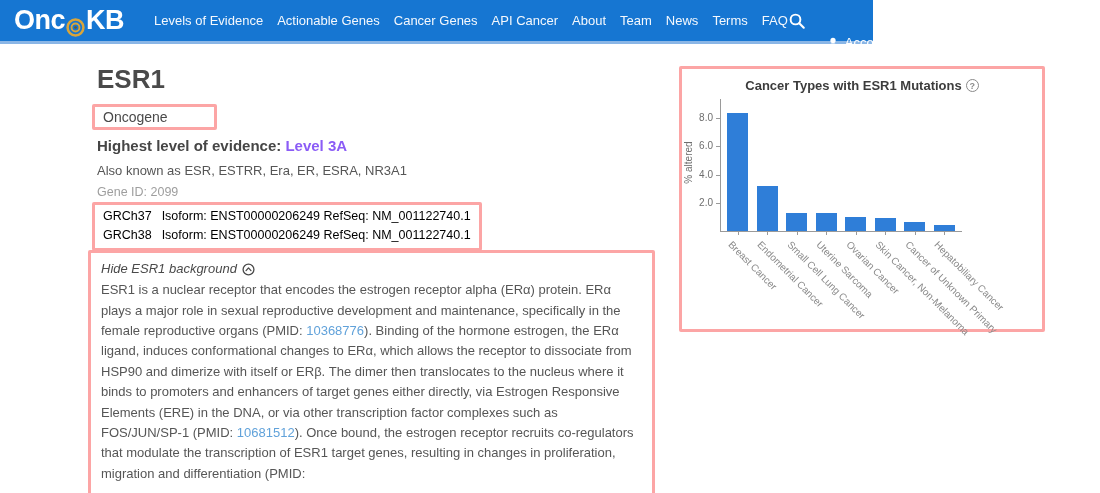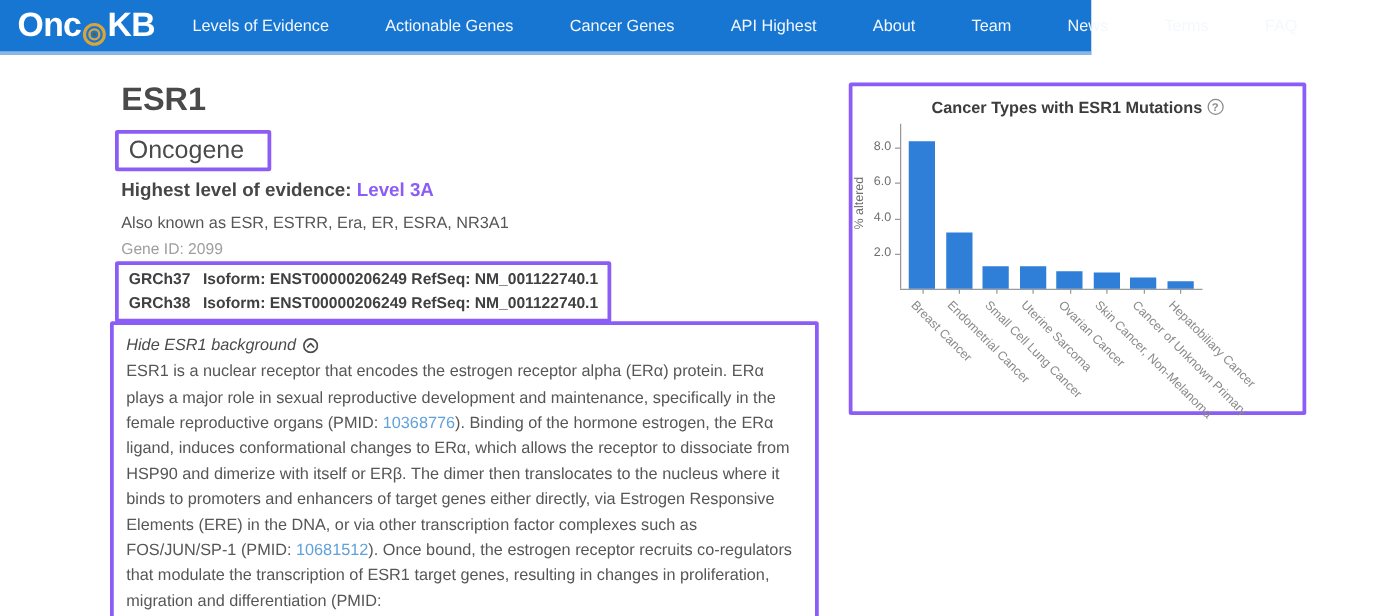--- a/index.html
+++ b/index.html
@@ -7,40 +7,40 @@
     font-family: "Liberation Sans", "DejaVu Sans", sans-serif; }
   body { position: relative; }
 
   
   .navbar { position: absolute; top: 0; left: 0; width: 873px; height: 44px;
     background: #1676d2; border-bottom: 3px solid #8ab6e6;
     display: flex; align-items: center; padding: 0 14px; }
   .brand { display: flex; align-items: center; color: #fff; font-size: 27px;
     font-weight: 700; letter-spacing: -0.5px; cursor: pointer; }
   .brand .target-icon { width: 19px; height: 19px; margin: 3px 1px 0 1px; display: inline-block; }
-  .nav-menu { display: flex; align-items: center; margin-left: 30px; gap: 45px; }
+  .nav-menu { display: flex; align-items: center; margin-left: 30px; gap: 14px; }
   .nav-item { color: #f4f8fd; font-size: 13px; cursor: pointer; white-space: nowrap; }
   .nav-right { margin-left: auto; display: flex; align-items: center; gap: 20px; padding-right: 4px; }
   .search-btn { width: 18px; height: 18px; cursor: pointer; }
   .account-btn { display: flex; align-items: center; gap: 5px; color: #fff; font-size: 13px; cursor: pointer; margin-top: 44px; }
   .caret-down { width: 0; height: 0; border-left: 4px solid transparent;
     border-right: 4px solid transparent; border-top: 4px solid #fff; margin-top: 2px; }
 
   
   .main-left { position: absolute; left: 97px; top: 64px; width: 560px; }
   .gene-title { font-size: 26px; font-weight: 700; color: #4a4a4a; margin-bottom: 9px; }
-  .redbox { border: 3px solid #8b5cf6; border-radius: 2px; }
+  .redbox { border: 3px solid #fca5a5; border-radius: 2px; }
   .oncogene-box { display: inline-block; padding: 2px 8px; min-width: 125px;
-    font-size: 20px; color: #4a4a4a; margin-left: -5px; margin-bottom: 7px; }
+    font-size: 14px; color: #4a4a4a; margin-left: -5px; margin-bottom: 7px; }
   .evidence-line { font-size: 15px; color: #464646; font-weight: 700; margin-bottom: 9px; }
   .evidence-level { color: #8b5cf6; font-weight: 700; cursor: pointer; text-decoration: none; }
   .aliases { font-size: 13px; color: #565656; margin-bottom: 7px; }
   .gene-id { font-size: 12.5px; color: #9e9e9e; margin-bottom: 3px; }
   .isoform-box { display: inline-block; padding: 2px 8px; margin-left: -5px;
-    font-size: 12.5px; color: #404040; line-height: 1.55; font-weight: bold; }
+    font-size: 12.5px; color: #000000; line-height: 1.55; }
   .isoform-row .genome { margin-right: 10px; }
   .desc-box { width: 567px; margin-left: -9px; margin-top: -1px; padding: 6px 11px 30px 10px;
     font-size: 13px; color: #565656; line-height: 1.57; }
   .desc-box p.summary { margin-bottom: 14px; }
   .toggle-line { font-style: italic; color: #4a4a4a; cursor: pointer; margin-bottom: 1px;
     display: flex; align-items: center; gap: 5px; }
   .collapse-icon { width: 13px; height: 13px; display: inline-block; }
   .pmid-link { color: #61a2da; text-decoration: none; cursor: pointer; }
 
   
@@ -72,21 +72,21 @@
         <circle cx="12" cy="12" r="5" fill="none" stroke="#d9a53a" stroke-width="2.4"></circle>
         <circle cx="12" cy="12" r="1.6" fill="#7a5a10"></circle>
       </svg>
     </span>
     <span>KB</span>
   </div>
   <div class="nav-menu">
       <a class="nav-item">Levels of Evidence</a>
       <a class="nav-item">Actionable Genes</a>
       <a class="nav-item">Cancer Genes</a>
-      <a class="nav-item">API Highest</a>
+      <a class="nav-item">API Cancer</a>
       <a class="nav-item">About</a>
       <a class="nav-item">Team</a>
       <a class="nav-item">News</a>
       <a class="nav-item">Terms</a>
       <a class="nav-item">FAQ</a>
     </div>
   <div class="nav-right">
     <span class="search-btn">
       <svg viewBox="0 0 24 24" width="18" height="18">
         <circle cx="10" cy="10" r="6.5" fill="none" stroke="#fff" stroke-width="2.6"></circle>

